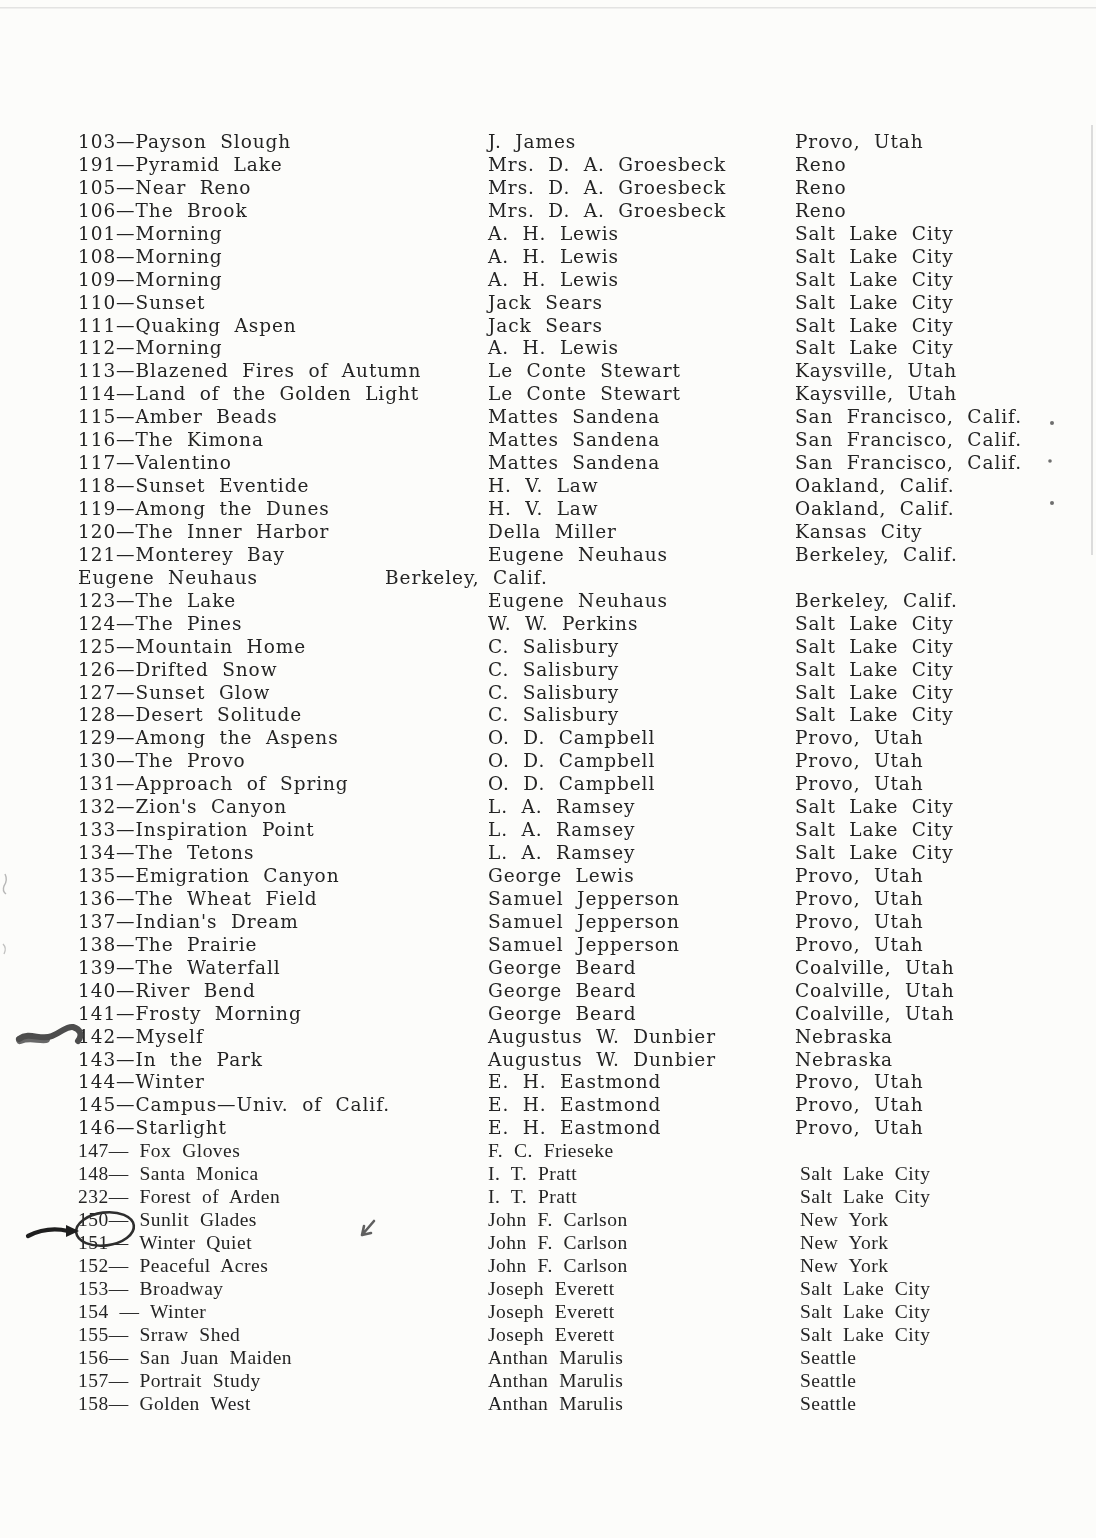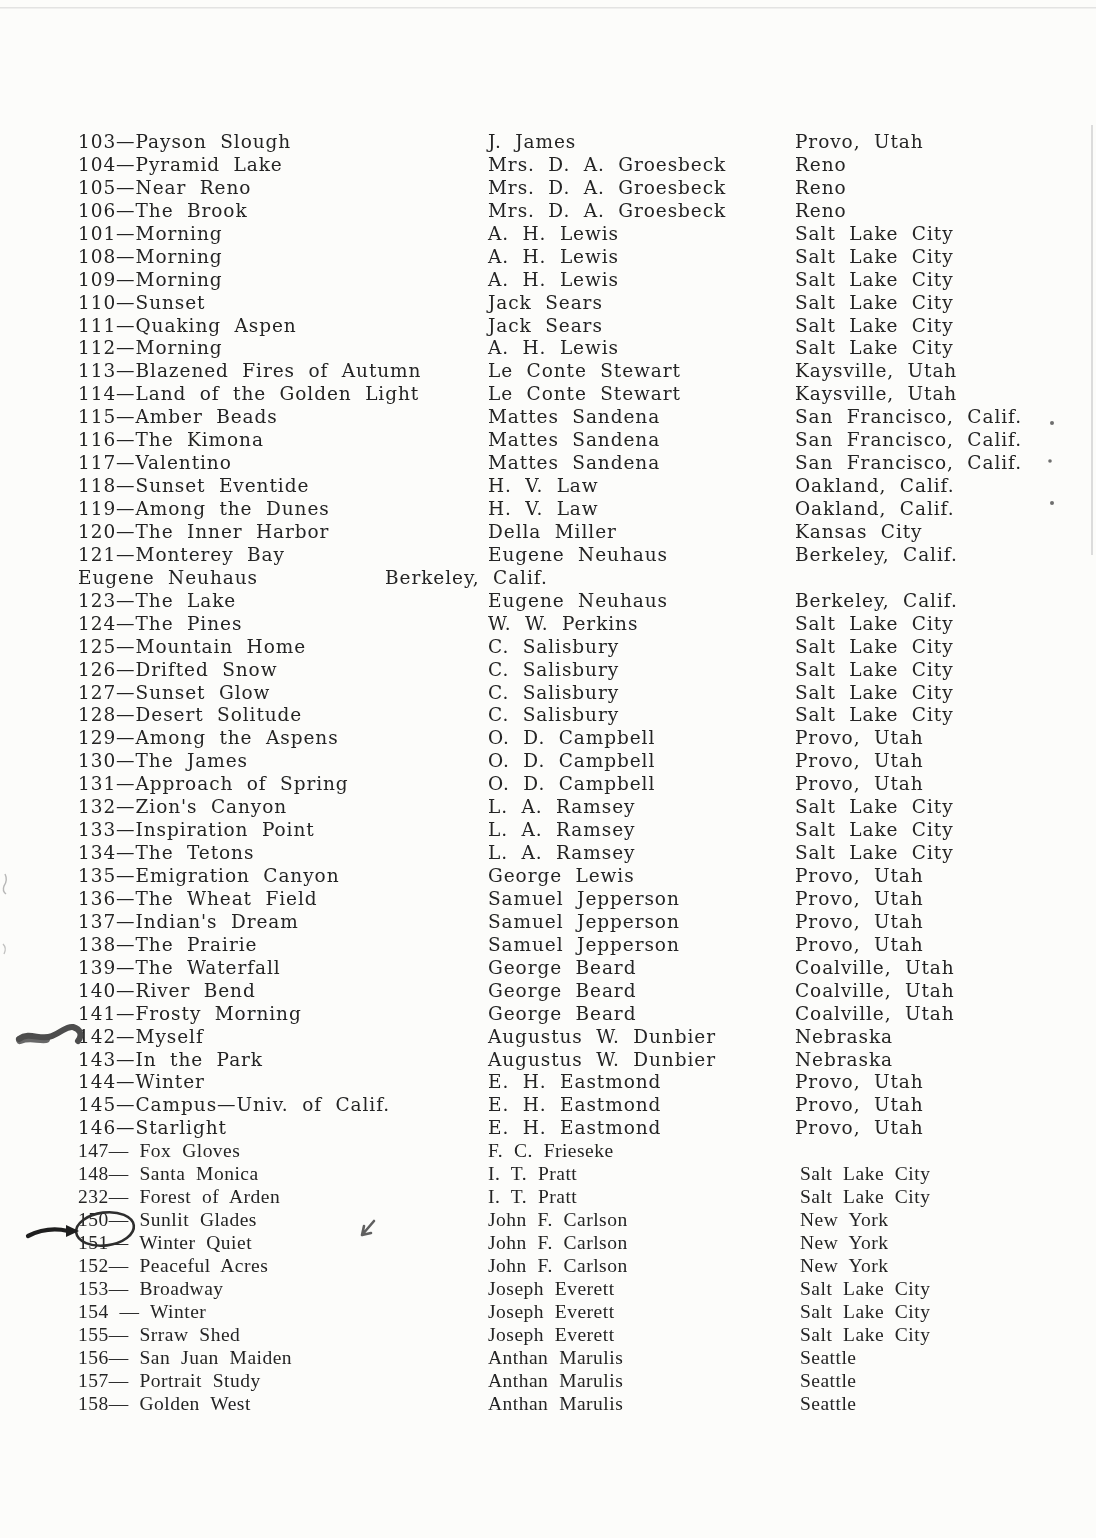--- a/index.html
+++ b/index.html
@@ -60,21 +60,21 @@
 <div class="page">
 
   <div id="rows">
   <div class="row">
     <span class="c1"><span class="no">103</span><span class="dash">—</span><span class="title">Payson Slough</span></span>
     <span class="c2">J. James</span>
     <span class="c3">Provo, Utah</span>
   </div>
 
   <div class="row">
-    <span class="c1"><span class="no">104</span><span class="dash">—</span><span class="title">Pyramid Lake</span></span>
+    <span class="c1"><span class="no">191</span><span class="dash">—</span><span class="title">Pyramid Lake</span></span>
     <span class="c2">Mrs. D. A. Groesbeck</span>
     <span class="c3">Reno</span>
   </div>
 
   <div class="row">
     <span class="c1"><span class="no">105</span><span class="dash">—</span><span class="title">Near Reno</span></span>
     <span class="c2">Mrs. D. A. Groesbeck</span>
     <span class="c3">Reno</span>
   </div>
 
@@ -215,21 +215,21 @@
     <span class="c3">Salt Lake City</span>
   </div>
 
   <div class="row">
     <span class="c1"><span class="no">129</span><span class="dash">—</span><span class="title">Among the Aspens</span></span>
     <span class="c2">O. D. Campbell</span>
     <span class="c3">Provo, Utah</span>
   </div>
 
   <div class="row">
-    <span class="c1"><span class="no">130</span><span class="dash">—</span><span class="title">The James</span></span>
+    <span class="c1"><span class="no">130</span><span class="dash">—</span><span class="title">The Provo</span></span>
     <span class="c2">O. D. Campbell</span>
     <span class="c3">Provo, Utah</span>
   </div>
 
   <div class="row">
     <span class="c1"><span class="no">131</span><span class="dash">—</span><span class="title">Approach of Spring</span></span>
     <span class="c2">O. D. Campbell</span>
     <span class="c3">Provo, Utah</span>
   </div>
 

